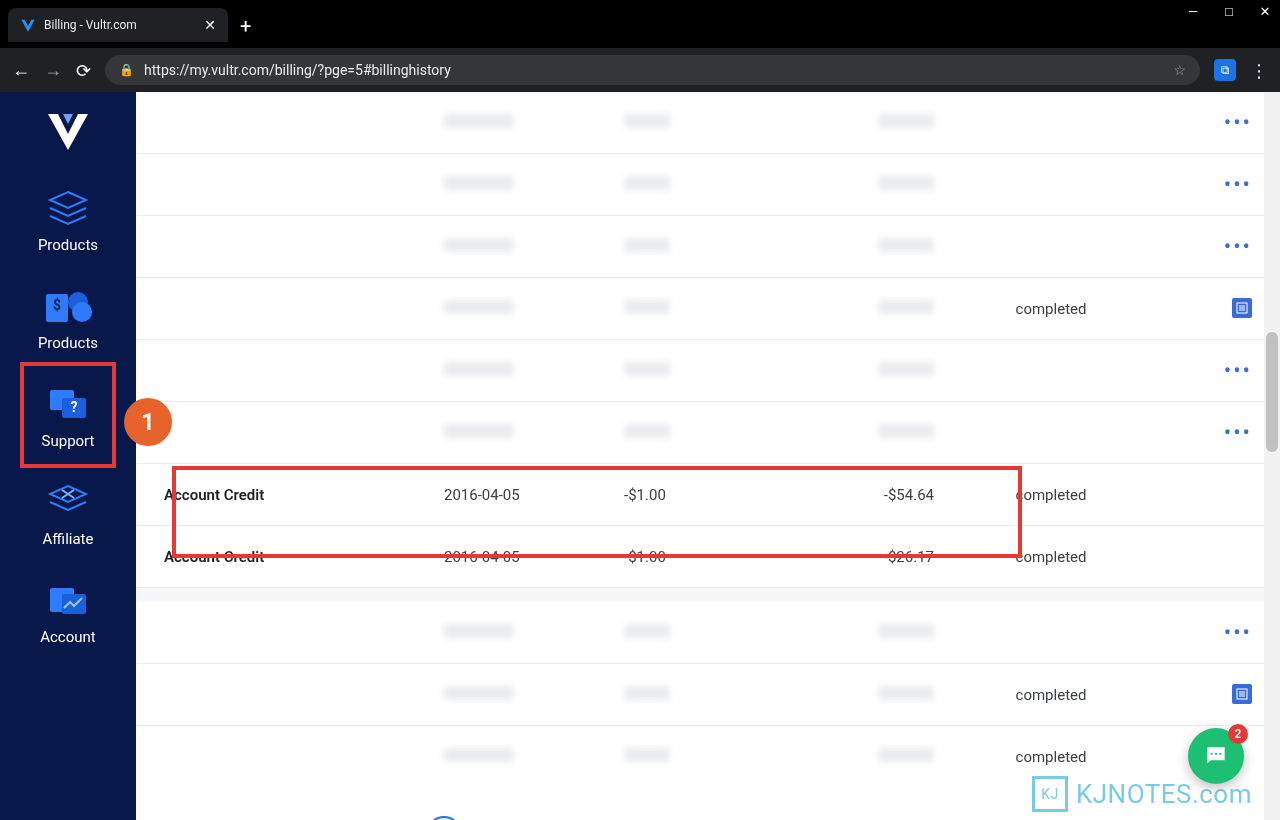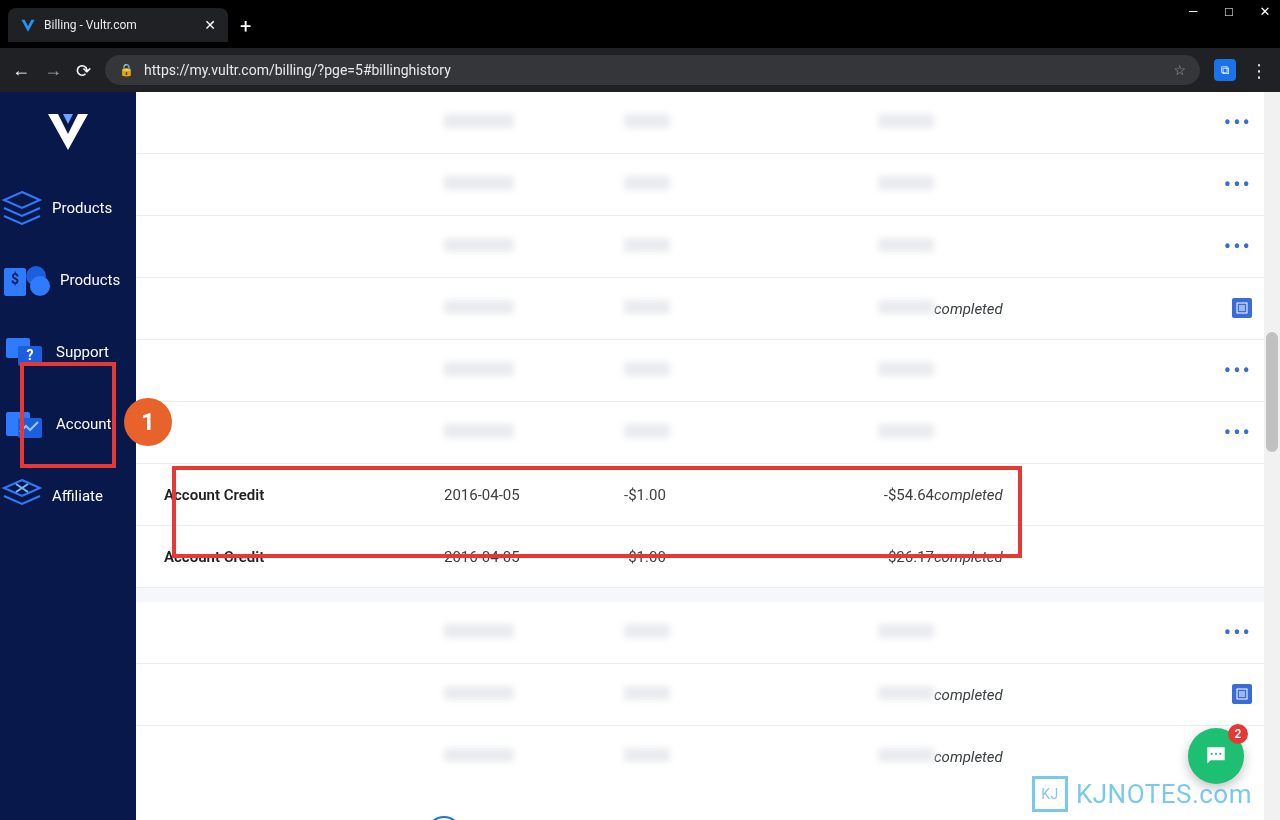--- a/index.html
+++ b/index.html
@@ -47,36 +47,36 @@
 
 .page { display: flex; height: calc(820px - 48px - 44px); background: #f5f7fa; position: relative; }
 
 
 .sidebar {
   width: 136px; background: #0b1d51; background: linear-gradient(#0b1d51,#0b1d51);
   background: #09184a; display: flex; flex-direction: column; align-items: center;
   padding-top: 20px; color: #fff; flex-shrink: 0;
 }
 .sidebar .logo { margin-bottom: 22px; }
-.sb-item { display:flex; flex-direction:row; align-items:center; gap:8px; padding: 14px 0 18px; width: 100%; cursor:pointer; font-size: 15px; color:#fff; }
+.sb-item { display:flex; flex-direction:column; align-items:center; gap:8px; padding: 14px 0 18px; width: 100%; cursor:pointer; font-size: 15px; color:#fff; }
 .sb-item .sb-ico { height: 40px; display:flex; align-items:center; justify-content:center; }
 .sb-item.highlight { position: relative; }
 .sb-highlight-box { position:absolute; border:4px solid #e53935; top:270px; left:20px; width:96px; height:106px; pointer-events:none; }
 .annot-badge { position:absolute; top:306px; left:124px; width:48px; height:48px; background:#e8622b; border-radius:50%; color:#fff; font-weight:700; font-size:24px; display:flex; align-items:center; justify-content:center; z-index:5; }
 
 
 .main { flex:1; background:#fff; overflow:hidden; position:relative; border-top-left-radius:4px; }
 .table { width: 100%; }
 .row { display:flex; align-items:center; height:62px; border-bottom:1px solid #eaedf1; padding: 0 28px; font-size:15px; color:#3c4043; }
 .row.last { border-bottom:none; }
 .c1 { width: 280px; }
 .c2 { width: 180px; }
 .c3 { width: 150px; text-align:left; }
 .c4 { width: 160px; text-align:right; }
-.c5 { flex:1; text-align:left; padding-right: 24px; color:#3c4043;font-style:italic; }
+.c5 { flex:1; text-align:center; padding-right: 24px; color:#3c4043; }
 .c6 { width: 60px; text-align:right; color:#6b7280; }
 .blur { display:inline-block; background:#e9ebee; color:transparent; filter: blur(3px); border-radius:3px; }
 .blur.sm { width:70px; height:14px; }
 .blur.xs { width:46px; height:14px; }
 .blur.sm2 { width:56px; height:14px; }
 .c1 .blur { width:130px; }
 .c1 .blur.short { width:50px; }
 .row.strong .c1 { font-weight:600; color:#202124; }
 .actions-dots { color:#3a6cd7; font-size:22px; letter-spacing:2px; }
 .doc-icon { width:20px; height:20px; background:#3a6cd7; display:inline-flex; align-items:center; justify-content:center; color:#fff; border-radius:2px; }
@@ -175,42 +175,42 @@
               <rect x="18" y="14" width="24" height="20" rx="2" fill="#1b5fde"></rect>
               <text x="30" y="28" font-size="14" fill="#fff" text-anchor="middle" font-weight="700">?</text>
             </g>
           </svg>
       </span>
       <span>Support</span>
     </div>
 
     <div class="sb-item">
       <span class="sb-ico">
+        <svg width="44" height="36" viewBox="0 0 44 36">
+            <g fill="none" stroke="#2f7bff" stroke-width="2">
+              <path d="M22 2 L40 10 L22 18 L4 10 Z"></path>
+              <path d="M4 18 L22 26 L40 18"></path>
+            </g>
+            <path d="M16 6 L28 14 M28 6 L16 14" stroke="#7db4ff" stroke-width="2"></path>
+          </svg>
+      </span>
+      <span>Affiliate</span>
+    </div>
+
+    <div class="sb-item">
+      <span class="sb-ico">
         <svg width="48" height="40" viewBox="0 0 48 40">
             <g fill="#2f7bff">
               <rect x="6" y="8" width="24" height="24" rx="2"></rect>
               <rect x="18" y="14" width="24" height="20" rx="2" fill="#1b5fde"></rect>
               <polyline points="20,28 26,22 30,26 38,18" fill="none" stroke="#9cc5ff" stroke-width="2"></polyline>
             </g>
           </svg>
       </span>
       <span>Account</span>
-    </div>
-
-    <div class="sb-item">
-      <span class="sb-ico">
-        <svg width="44" height="36" viewBox="0 0 44 36">
-            <g fill="none" stroke="#2f7bff" stroke-width="2">
-              <path d="M22 2 L40 10 L22 18 L4 10 Z"></path>
-              <path d="M4 18 L22 26 L40 18"></path>
-            </g>
-            <path d="M16 6 L28 14 M28 6 L16 14" stroke="#7db4ff" stroke-width="2"></path>
-          </svg>
-      </span>
-      <span>Affiliate</span>
     </div>
   </div>
 
   <div class="sb-highlight-box"></div>
   <div class="annot-badge">1</div>
 
   <div class="main">
 
     <div class="table">
 

